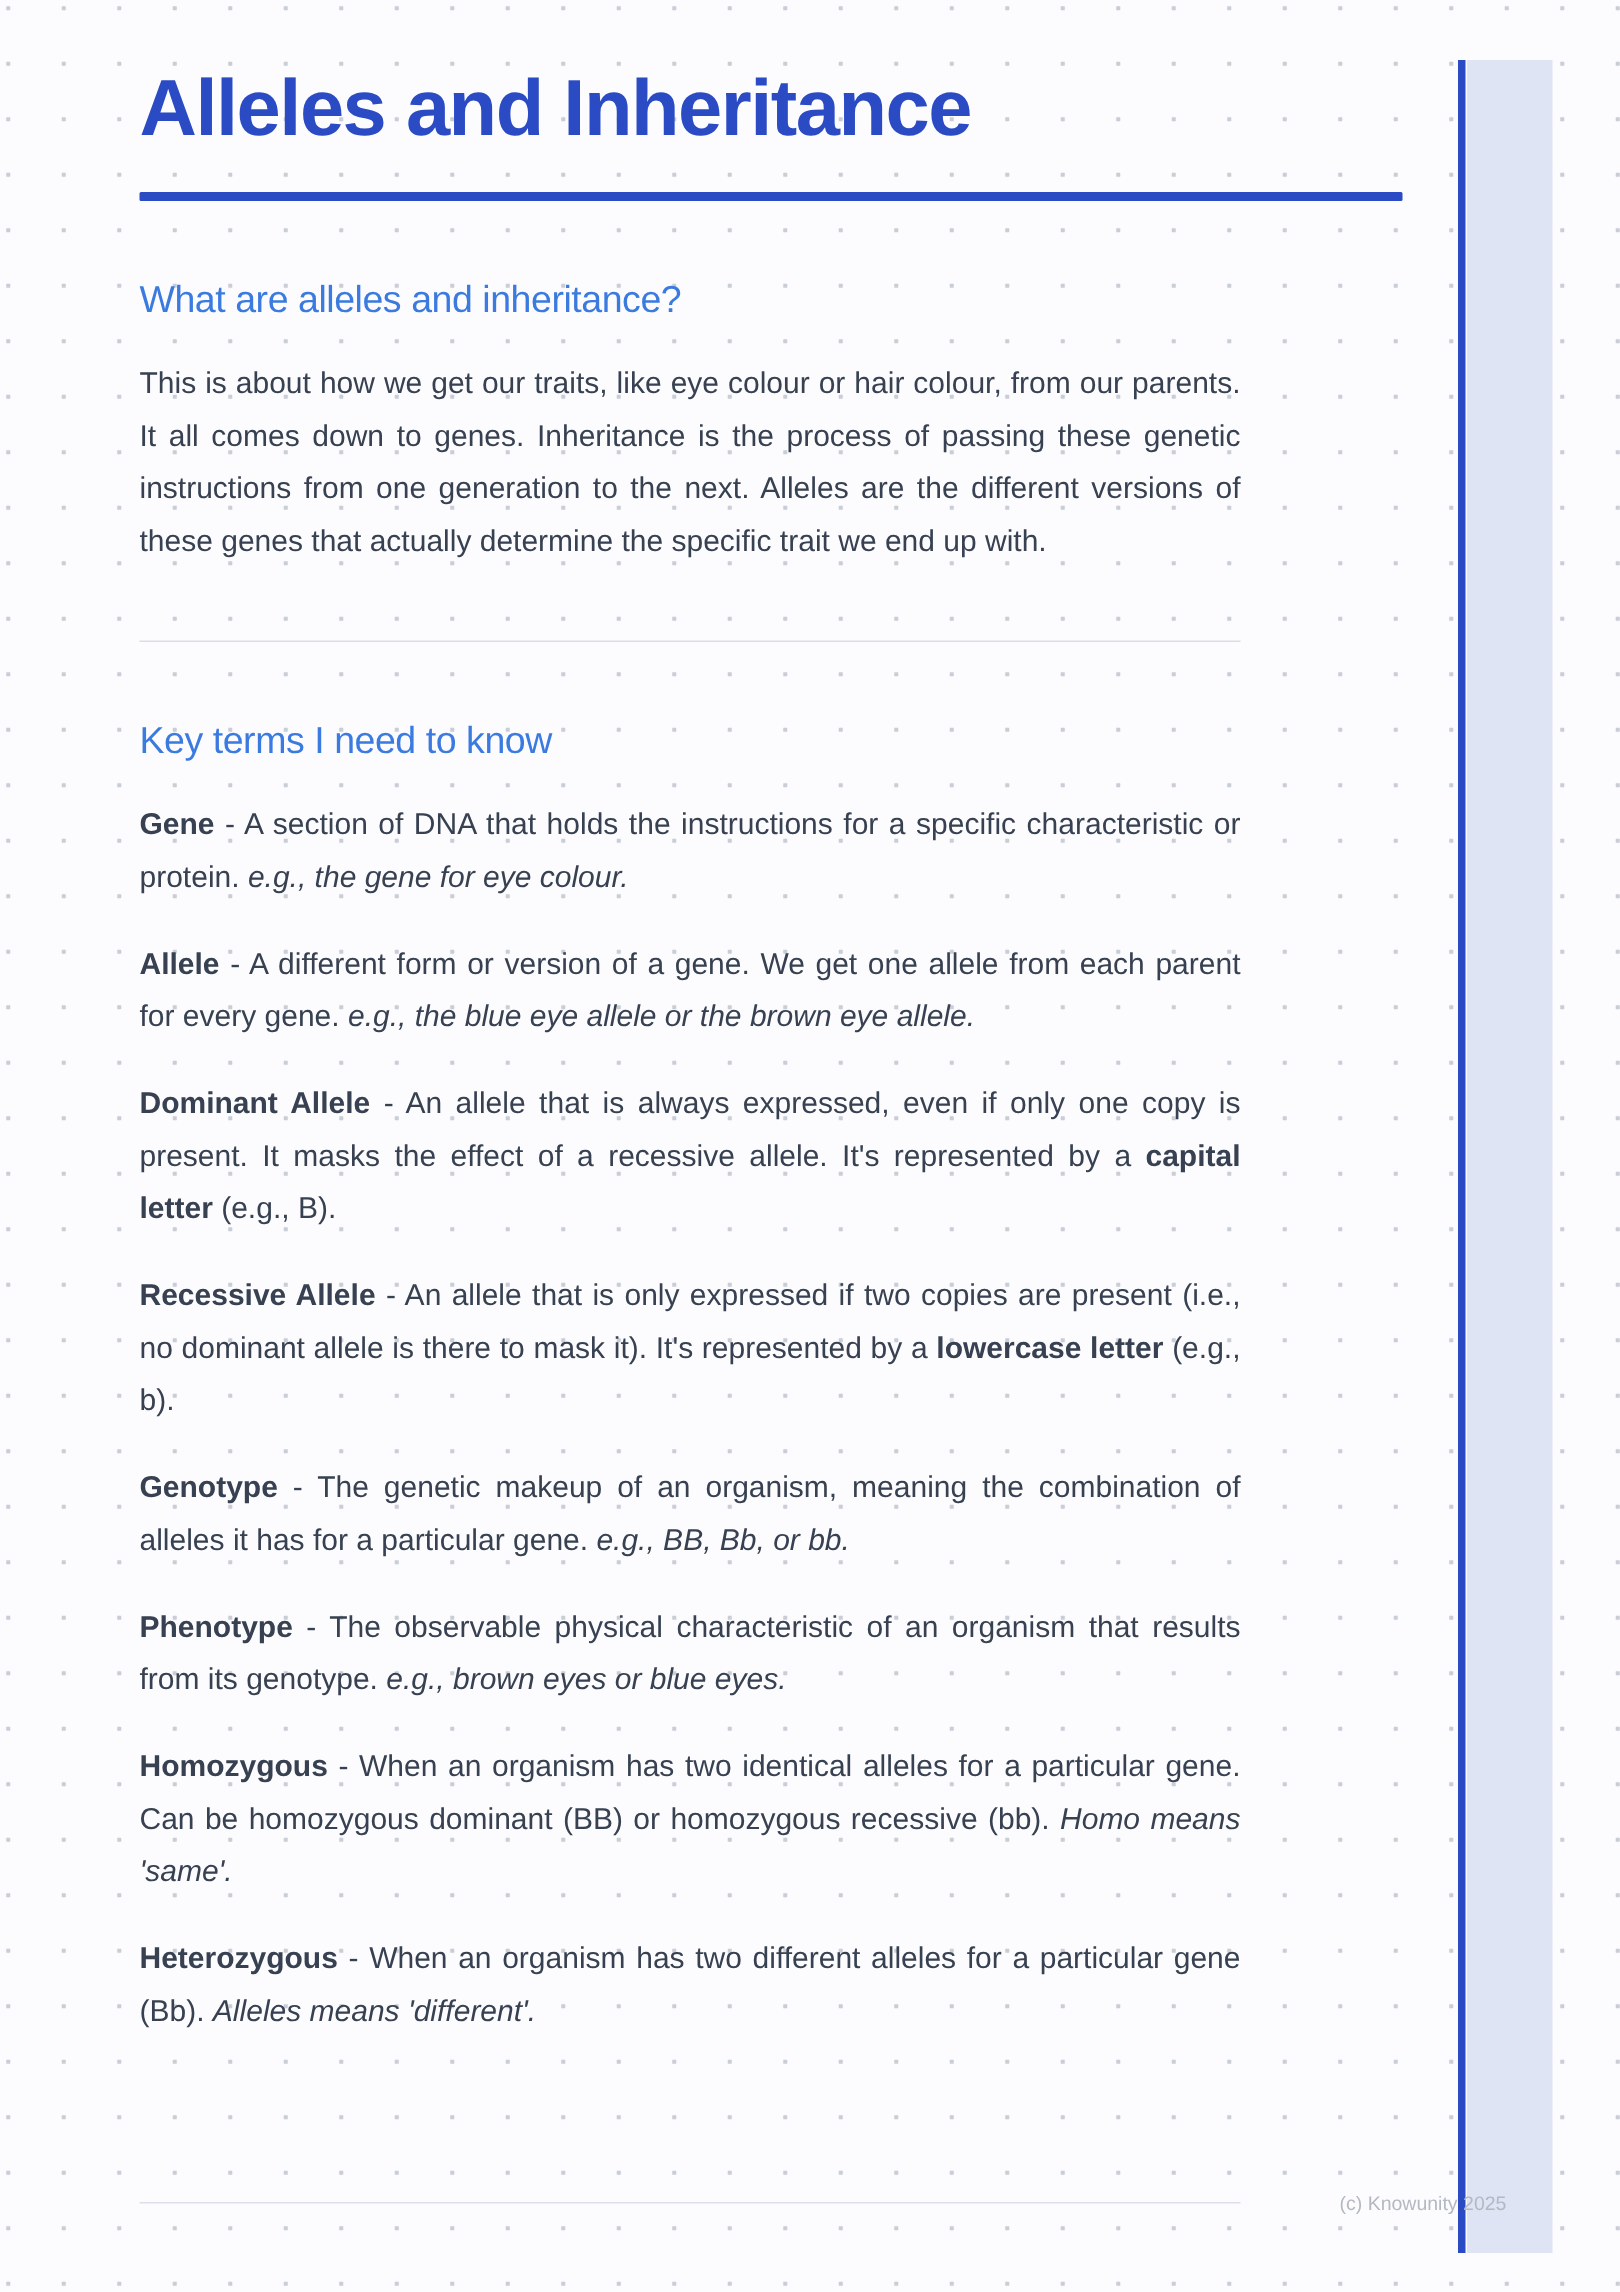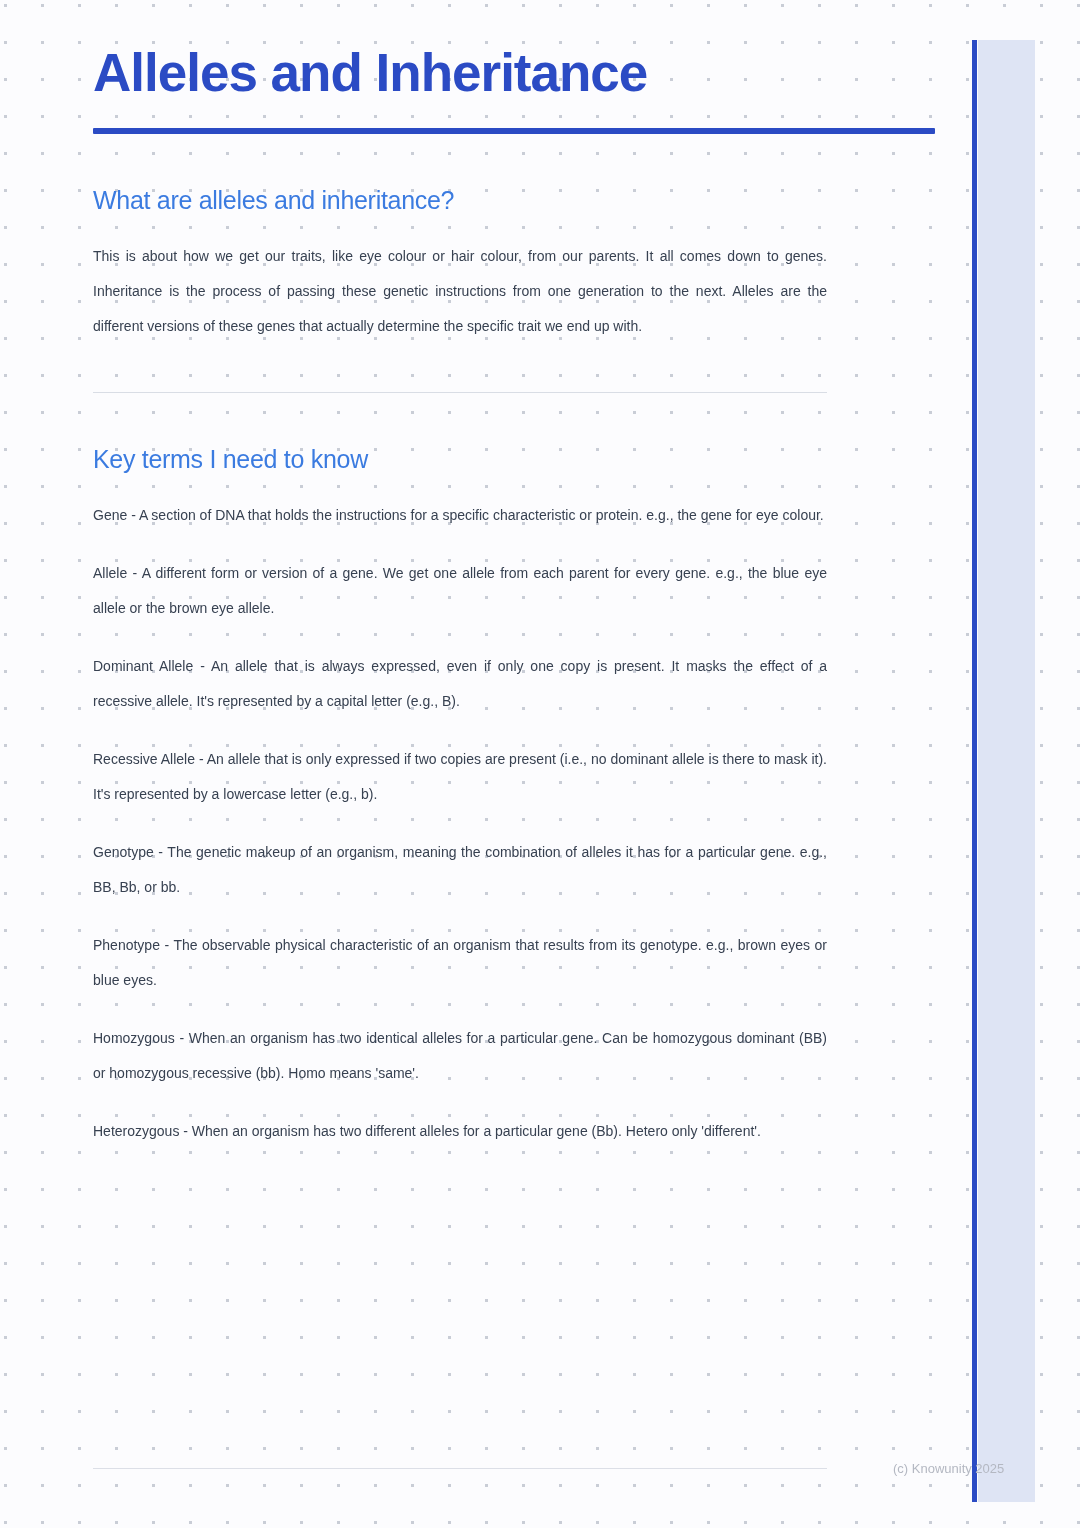--- a/index.html
+++ b/index.html
@@ -59,35 +59,35 @@
   h2.section-heading {
     margin: 52px 0 24px 0;
     font-size: 25px;
     font-weight: normal;
     letter-spacing: -0.3px;
     color: #3b7be0;
   }
 
   p.body-text, p.term {
     margin: 0 0 23px 0;
-    font-size: 14px;
+    font-size: 20px;
     line-height: 35px;
     color: #374151;
     text-align: justify;
   }
 
   .divider {
     border: none;
     border-top: 1px solid #d9dde5;
     margin: 48px 0 0 0;
     width: 734px;
   }
 
-  .b { font-weight: normal; }
-  .i { }
+  .b { font-weight: bold; }
+  .i { font-style: italic; }
 
   .footer-rule {
     position: absolute;
     left: 93px;
     top: 1468px;
     width: 734px;
     border-top: 1px solid #dcdfe7;
   }
   .watermark {
     position: absolute;
@@ -120,20 +120,20 @@
   <section>
     <h2 class="section-heading">Key terms I need to know</h2>
     <div>
         <p class="term"><span class="b">Gene</span><span> - A section of DNA that holds the instructions for a specific characteristic or protein. </span><span class="i">e.g., the gene for eye colour.</span></p>
         <p class="term"><span class="b">Allele</span><span> - A different form or version of a gene. We get one allele from each parent for every gene. </span><span class="i">e.g., the blue eye allele or the brown eye allele.</span></p>
         <p class="term"><span class="b">Dominant Allele</span><span> - An allele that is always expressed, even if only one copy is present. It masks the effect of a recessive allele. It's represented by a </span><span class="b">capital letter</span><span> (e.g., B).</span></p>
         <p class="term"><span class="b">Recessive Allele</span><span> - An allele that is only expressed if two copies are present (i.e., no dominant allele is there to mask it). It's represented by a </span><span class="b">lowercase letter</span><span> (e.g., b).</span></p>
         <p class="term"><span class="b">Genotype</span><span> - The genetic makeup of an organism, meaning the combination of alleles it has for a particular gene. </span><span class="i">e.g., BB, Bb, or bb.</span></p>
         <p class="term"><span class="b">Phenotype</span><span> - The observable physical characteristic of an organism that results from its genotype. </span><span class="i">e.g., brown eyes or blue eyes.</span></p>
         <p class="term"><span class="b">Homozygous</span><span> - When an organism has two identical alleles for a particular gene. Can be homozygous dominant (BB) or homozygous recessive (bb). </span><span class="i">Homo means 'same'.</span></p>
-        <p class="term"><span class="b">Heterozygous</span><span> - When an organism has two different alleles for a particular gene (Bb). </span><span class="i">Hetero only 'different'.</span></p>
+        <p class="term"><span class="b">Heterozygous</span><span> - When an organism has two different alleles for a particular gene (Bb). </span><span class="i">Alleles means 'different'.</span></p>
       </div>
   </section>
 
 </main>
 
 <div class="footer-rule"></div>
 <div class="watermark">(c) Knowunity 2025</div>
 
 </body></html>

